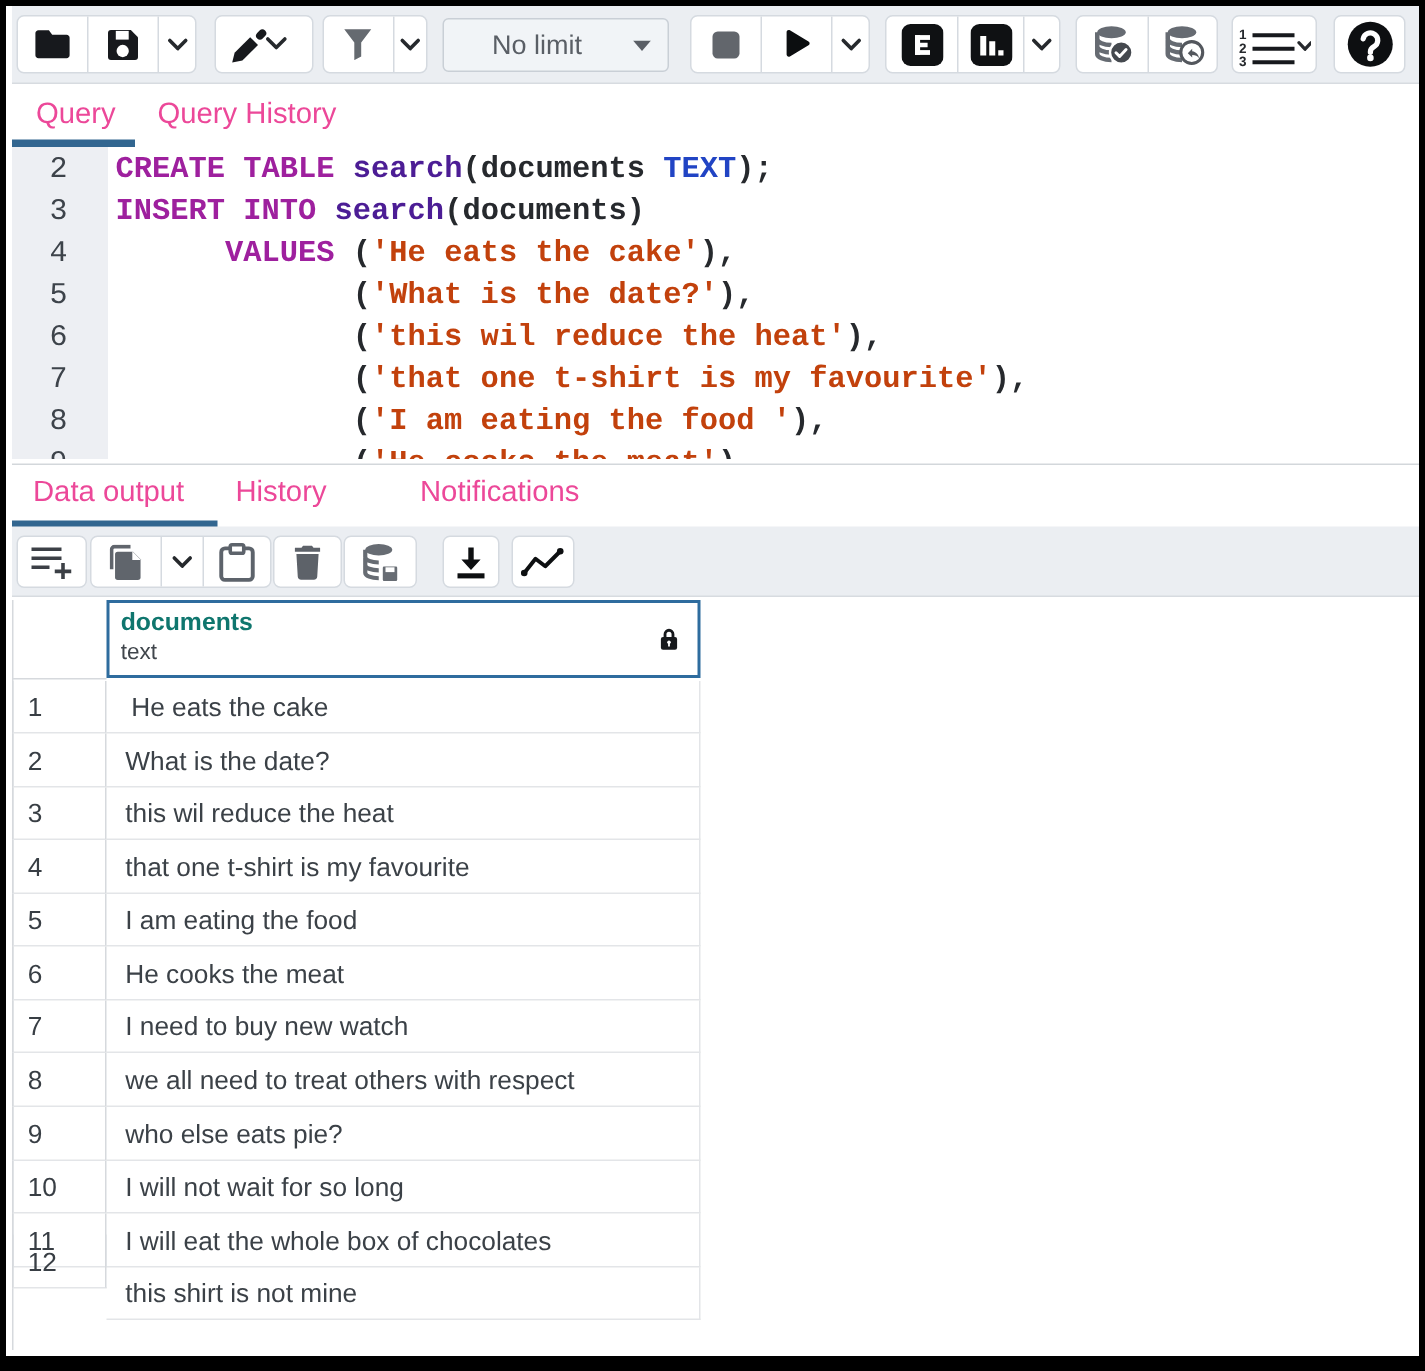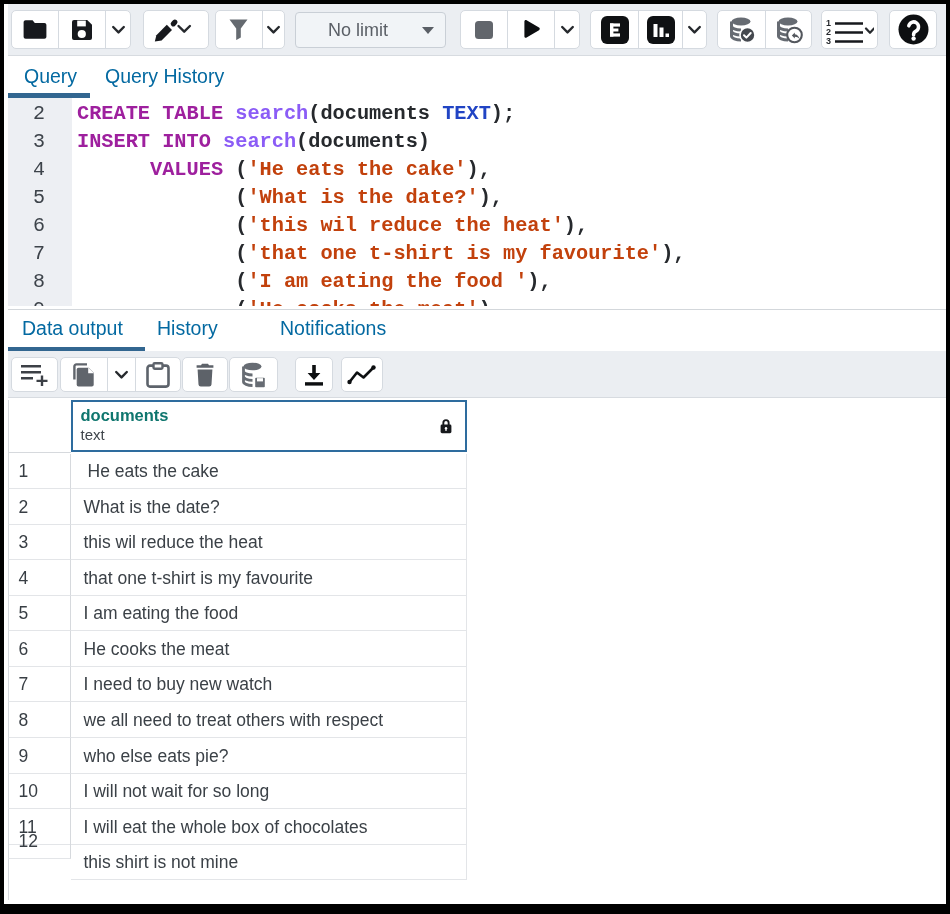--- a/index.html
+++ b/index.html
@@ -21,32 +21,32 @@
 .btnseg { height:100%; display:flex; align-items:center; justify-content:center; }
 .btnseg + .btnseg { border-left:1px solid #d5dae0; }
 .sel { position:absolute; top:8px; height:36px; background:#f1f4f7;
   border:1px solid #c9cfd6; border-radius:4px; color:#5a5f66; font-size:18px;
   display:flex; align-items:center; }
 
 
 #tabs1 { left:8px; top:56px; width:938px; height:42px; background:#fff; }
 #tabs2 { left:8px; top:309px; width:938px; height:42px; background:#fff;
   border-top:1px solid #d3d7db; }
-.tabtxt { position:absolute; font-size:19.5px; color:#0369a1; }
+.tabtxt { position:absolute; font-size:19.5px; color:#ec4899; }
 .underline { position:absolute; background:#326690; height:5px; }
 
 
 #editor { left:4px; top:98px; width:942px; height:208px; background:#fff; overflow:hidden; }
 #gutter { position:absolute; left:4px; top:0; width:64px; height:210px; background:#edeff3; }
 .lnum { position:absolute; right:27px; font-family:"Liberation Mono", monospace;
   font-size:20px; line-height:28px; color:#3d434a; }
 #code { position:absolute; left:73px; top:2px; font-family:"Liberation Mono", monospace;
   font-weight:bold; font-size:20.3px; line-height:28px; white-space:pre; color:#26292d; }
 .kw { color:#9e209e; }
-.tbl { color:#8b5cf6; }
+.tbl { color:#4c1d95; }
 .typ { color:#2144c4; }
 .str { color:#c2410c;text-align:right; }
 
 
 #tb2 { left:8px; top:351px; width:938px; height:47px; background:#ebeef2;
   border-bottom:1px solid #d7dbe0; }
 .btngrp2 { position:absolute; top:6px; height:35px; background:#fff;
   border:1px solid #d5dae0; border-radius:5px; display:flex; }
 
 

